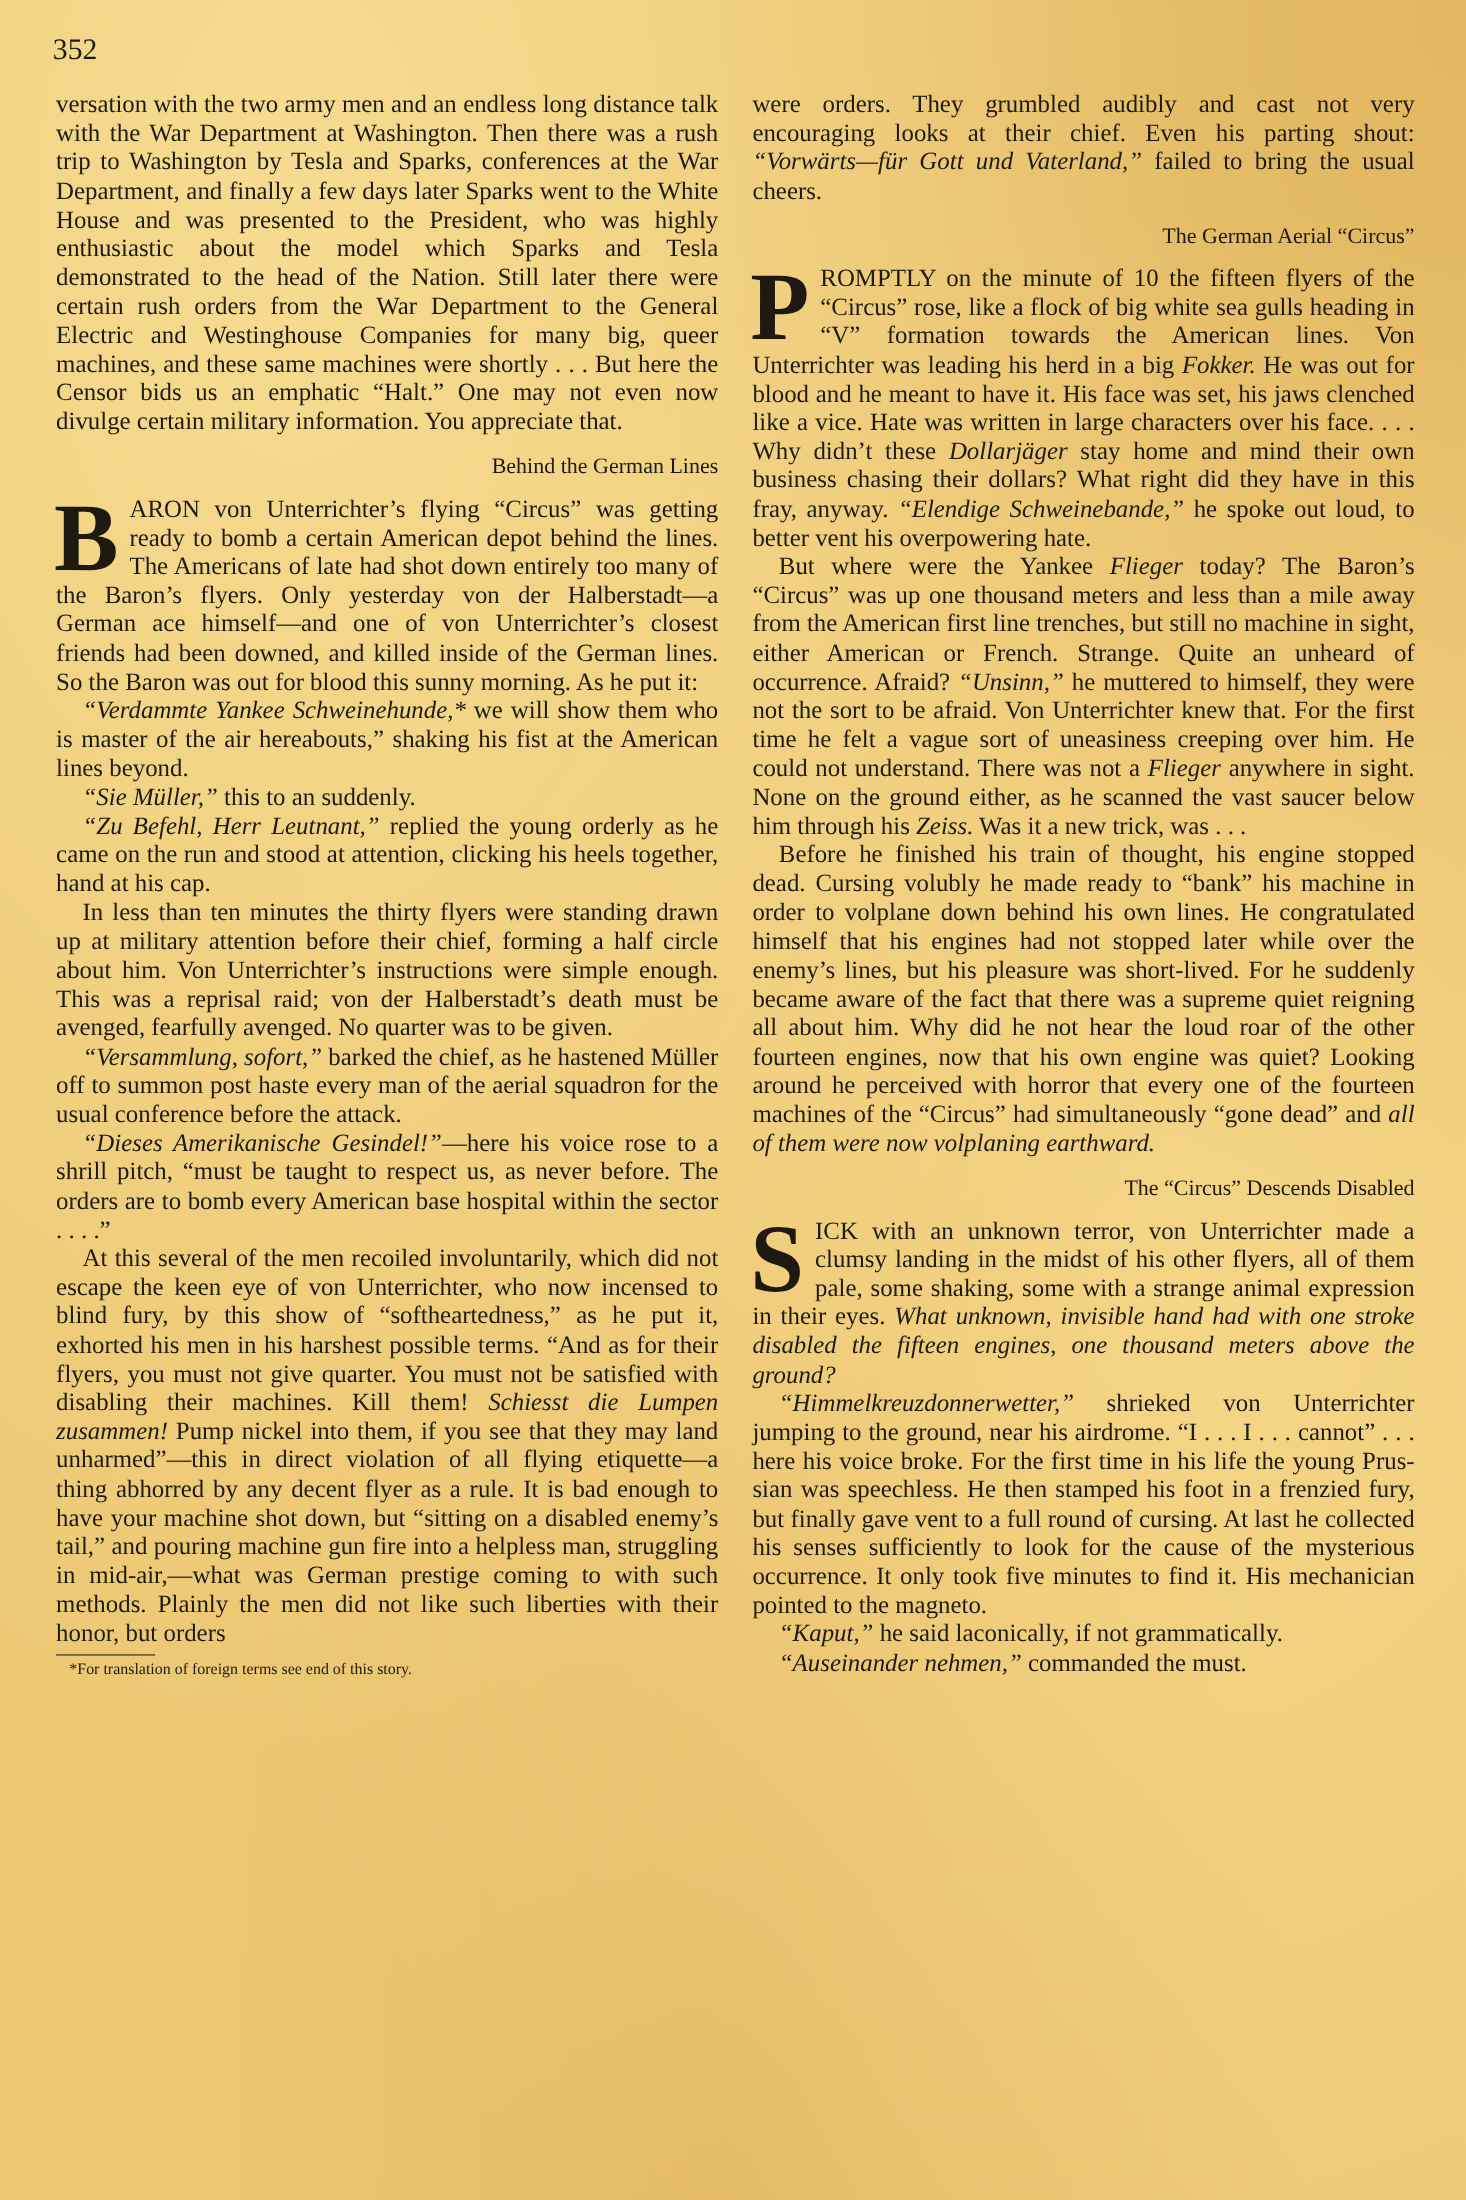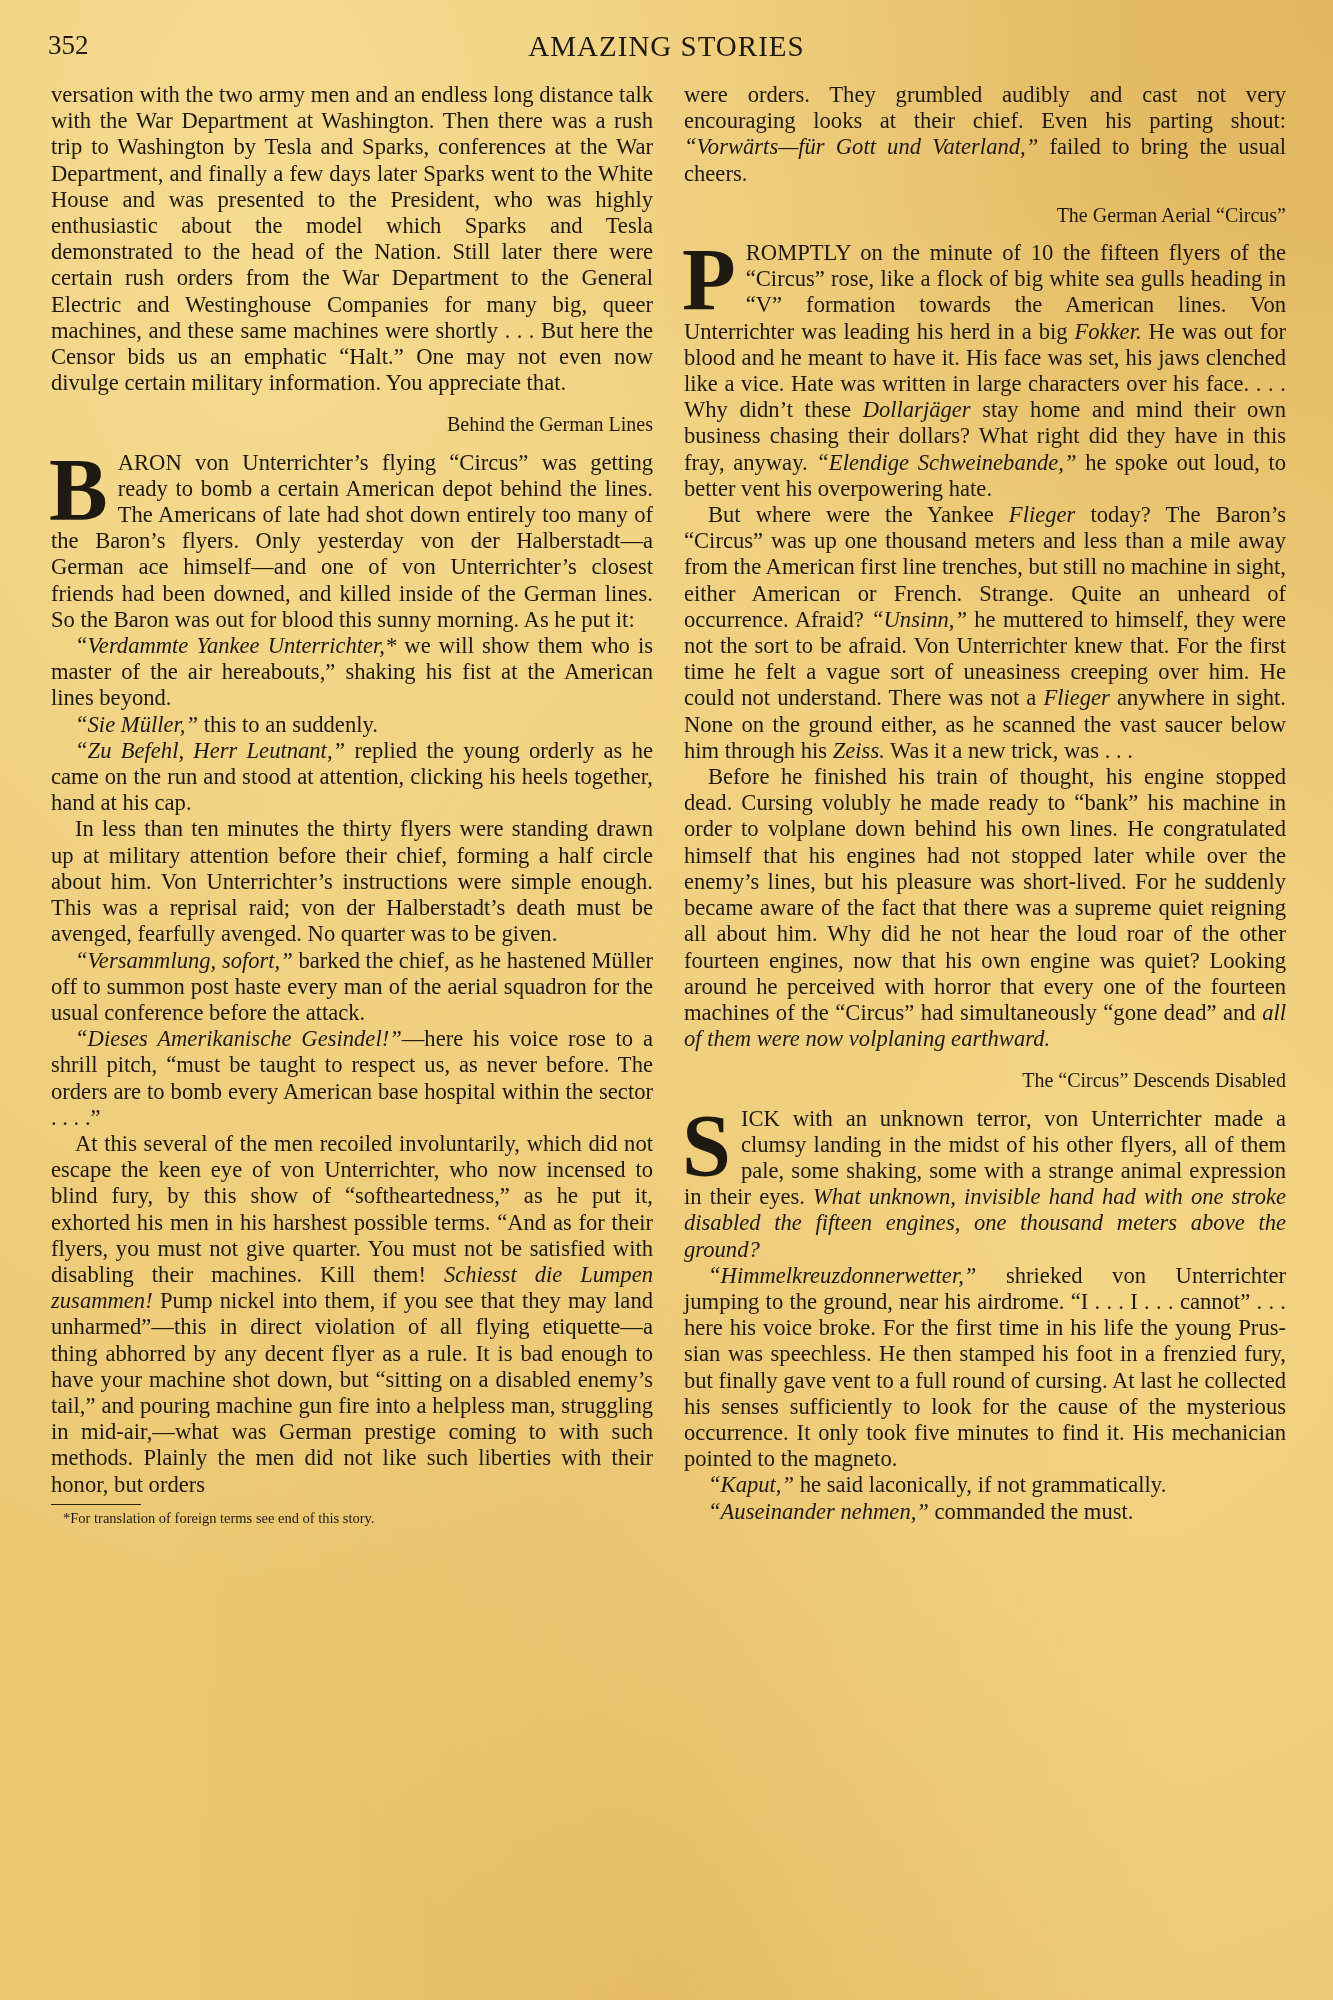--- a/index.html
+++ b/index.html
@@ -55,31 +55,30 @@
     font-family: "Liberation Serif", serif;
   }
 </style>
 </head>
 <body>
 
 <div class="page">
 
   <div class="running-head">
     <span class="page-number">352</span>
-    <span class="magazine-title">AMAZING STORIES</span>
   </div>
 
   <div class="col col-left">
     <p class="noindent">versation with the two army men and an endless long distance talk with the War Department at Washington. Then there was a rush trip to Wash­ing­ton by Tesla and Sparks, conferences at the War Department, and finally a few days later Sparks went to the White House and was presented to the President, who was highly enthusiastic about the model which Sparks and Tesla demonstrated to the head of the Nation.  Still later there were certain rush orders from the War Department to the General Electric and Westinghouse Companies for many big, queer machines, and these same machines were shortly . . . But here the Censor bids us an emphatic “Halt.”  One may not even now divulge certain military information.  You appreciate that.</p>
 
     <div class="section-heading">Behind the German Lines</div>
 
     <p class="dropcap-para"><span class="dropcap">B</span><span>ARON</span><span> von Unterrichter’s flying “Circus” was getting ready to bomb a certain American depot behind the lines.  The Americans of late had shot down entirely too many of the Baron’s flyers.  Only yesterday von der Halber­stadt—a German ace himself—and one of von Un­terrichter’s closest friends had been downed, and killed inside of the German lines.  So the Baron was out for blood this sunny morning.  As he put it:</span></p>
 
-    <p><i>“Verdammte Yankee Unterrichter,*</i><span> we will show them who is master of the air hereabouts,” shaking his fist at the American lines beyond.</span></p>
+    <p><i>“Verdammte Yankee Schweinehunde,*</i><span> we will show them who is master of the air hereabouts,” shaking his fist at the American lines beyond.</span></p>
 
     <p><i>“Sie Müller,”</i><span> this to an suddenly.</span></p>
 
     <p><i>“Zu Befehl, Herr Leutnant,”</i><span> replied the young orderly as he came on the run and stood at attention, clicking his heels together, hand at his cap.</span></p>
 
     <p>In less than ten minutes the thirty flyers were standing drawn up at military attention before their chief, forming a half circle about him.  Von Unterrichter’s instructions were simple enough. This was a reprisal raid; von der Halberstadt’s death must be avenged, fearfully avenged.  No quar­ter was to be given.</p>
 
     <p><i>“Versammlung, sofort,”</i><span> barked the chief, as he hastened Müller off to summon post haste every man of the aerial squadron for the usual conference before the attack.</span></p>
 
     <p><i>“Dieses Amerikanische Gesindel!”</i><span>—here his voice rose to a shrill pitch, “must be taught to re­spect us, as never before.  The orders are to bomb every American base hospital within the sector . . . .”</span></p>

